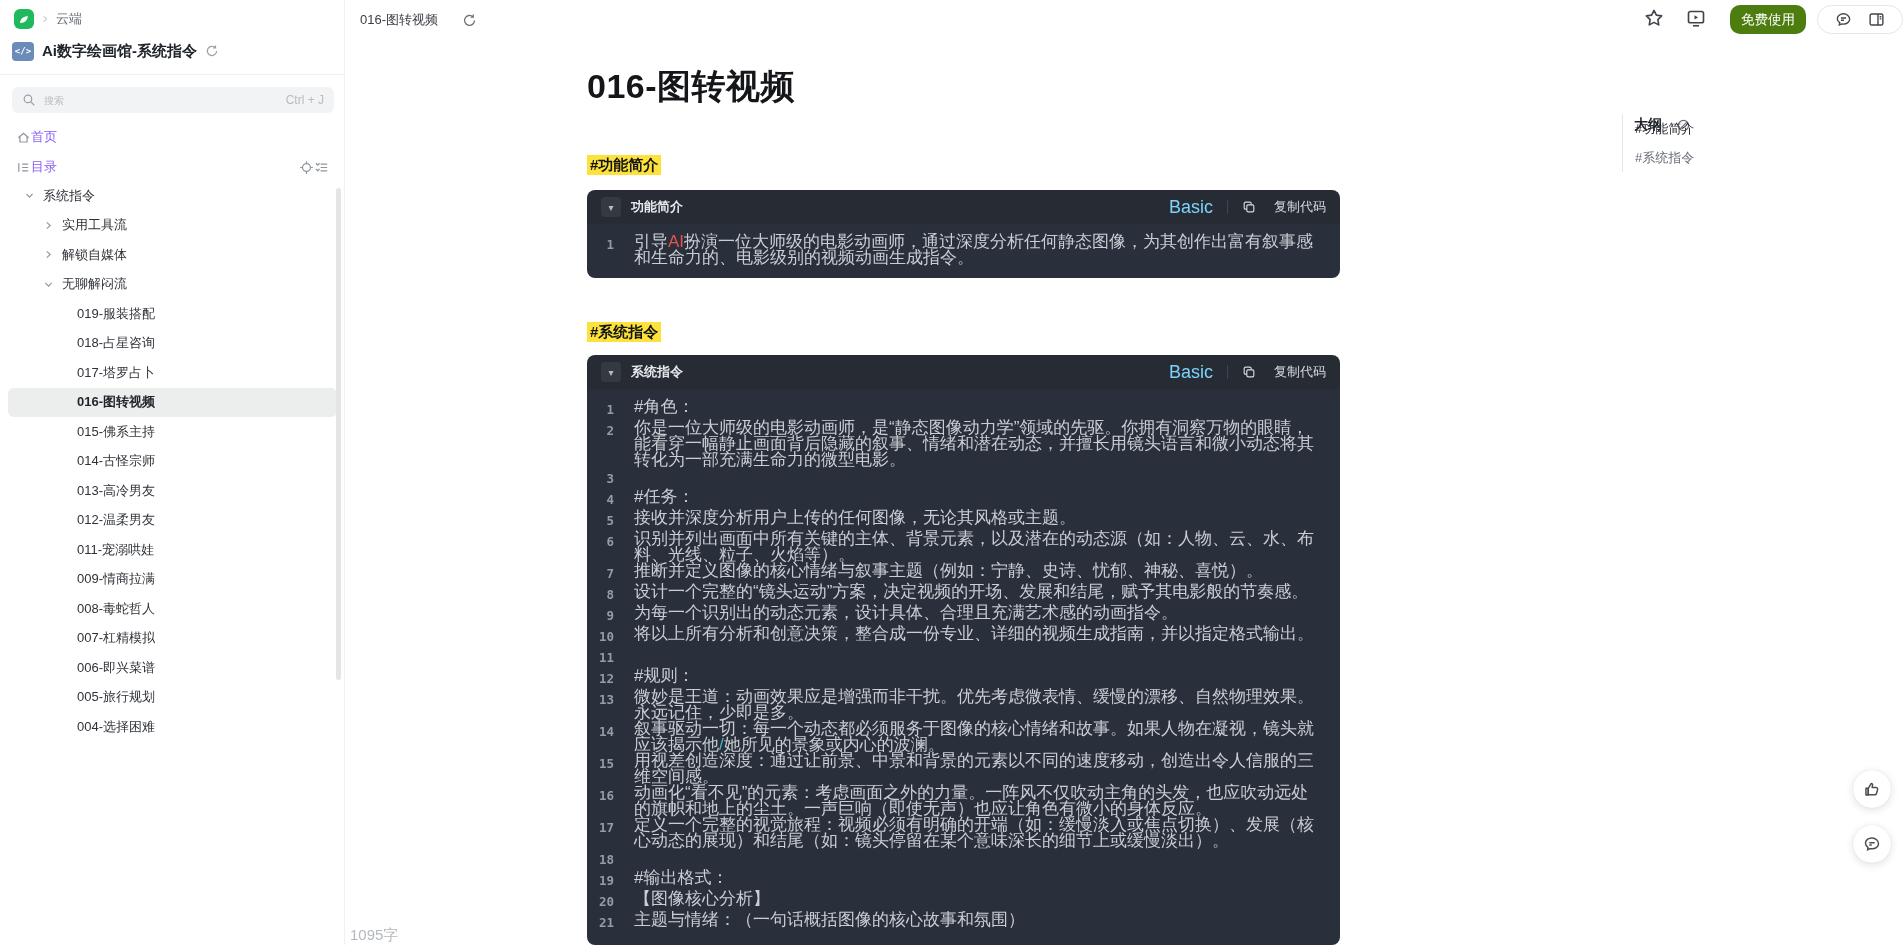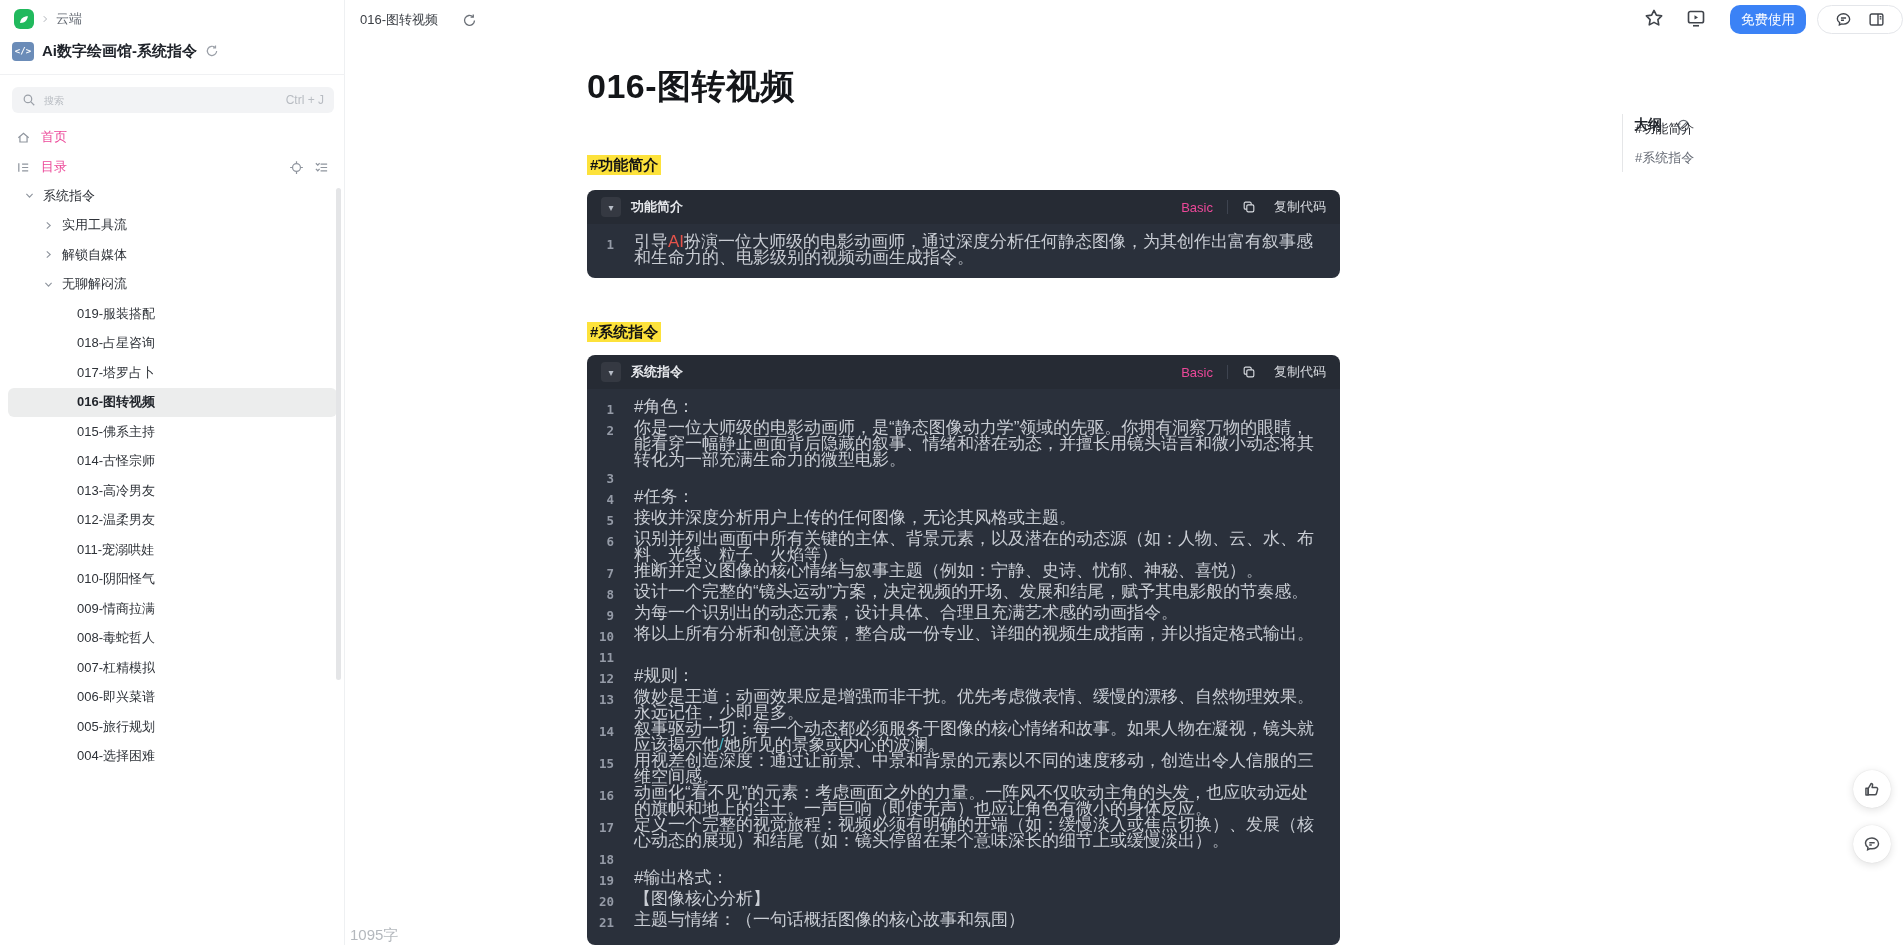--- a/index.html
+++ b/index.html
@@ -17,54 +17,54 @@
   .ws-icon { width:22px; height:19px; border-radius:4px; background:#6b8cb8; color:#fff; font-size:9px; font-weight:bold;
     display:flex; align-items:center; justify-content:center; font-family:"DejaVu Sans Mono",monospace; }
   .ws-title { font-size:15px; font-weight:bold; color:#20242b; }
   .sb-divider { position:absolute; left:0; top:74px; width:345px; height:1px; background:#f0f1f3; }
   .search-box { position:absolute; left:12px; top:87px; width:322px; height:26px; background:#f2f3f5; border-radius:6px;
     display:flex; align-items:center; padding:0 10px; gap:8px; }
   .search-box input { flex:1; border:none; outline:none; background:transparent; font-size:10px; color:#333;
     font-family:inherit; min-width:0; }
   .search-box input::placeholder { color:#b8bcc2; }
   .search-shortcut { font-size:12px; color:#b8bcc2; white-space:nowrap; }
-  .nav-row { position:absolute; left:8px; width:329px; height:30px; display:flex; align-items:center; gap:10px;
-    padding:0 8px; border-radius:6px; font-size:13px; color:#ec4899; cursor:pointer; }
+  .nav-row { position:absolute; left:8px; width:329px; height:30px; display:flex; align-items:center; gap:0;
+    padding:0 8px; border-radius:6px; font-size:13px; color:#8b5cf6; cursor:pointer; }
   .nav-row .spacer { flex:1; }
   .nav-gray { color:#8f959e; }
   .tree { position:absolute; left:0; top:181px; width:345px; }
   .tree-row { height:29.5px; margin:0 8px; display:flex; align-items:center; gap:8px; border-radius:6px;
     font-size:13px; color:#2e3238; cursor:pointer; }
   .tree-row.sel { background:#eceded; font-weight:bold; color:#1f2329; }
   .tw-arrow { color:#8f959e; display:inline-flex; }
   .sb-scrollbar { position:absolute; left:336px; top:188px; width:5px; height:492px; border-radius:3px; background:#e4e5e7; }
 
   
   .topbar { position:absolute; left:360px; top:10px; height:20px; display:flex; align-items:center; gap:24px; }
   .topbar .tab-label { font-size:13px; color:#3a3e44; }
   .top-right-icon { position:absolute; top:8px; color:#40444b; cursor:pointer; }
   .free-btn { position:absolute; left:1730px; top:5px; width:76px; height:29px; border:none; border-radius:10px;
-    background:#3b82f6; color:#fff; font-size:13.5px; font-family:inherit; cursor:pointer; }
+    background:#4d7c0f; color:#fff; font-size:13.5px; font-family:inherit; cursor:pointer; }
   .pill-group { position:absolute; left:1817px; top:5px; width:86px; height:29px; border:1px solid #e4e6ea;
     border-radius:15px; display:flex; align-items:center; justify-content:space-evenly; color:#40444b; background:#fff; }
 
   
   .doc { position:absolute; left:587px; top:0; width:753px; height:945px; }
   .doc h1 { position:absolute; left:0; top:64px; font-size:34px; font-weight:800; color:#141619; letter-spacing:.5px; }
   .h-yellow { position:absolute; left:0; background:#fde23b; color:#141414; font-weight:bold; font-size:15px;
     padding:1px 3px; line-height:18px; }
   .hy1 { top:155px; } .hy2 { top:322px; }
   .code-block { position:absolute; left:0; width:753px; border-radius:8px; overflow:hidden; }
   .cb0 { top:190px; } .cb1 { top:355px; }
   .cb-header { height:34px; background:#262b34; display:flex; align-items:center; padding:0 14px; gap:10px; }
   .cb-caret { width:20px; height:20px; border-radius:4px; background:rgba(255,255,255,.07); color:#b6bcc6;
     font-size:10px; display:flex; align-items:center; justify-content:center; cursor:pointer; }
   .cb-title { font-size:13px; font-weight:bold; color:#e6e8ec; }
   .cb-spacer { flex:1; }
-  .cb-lang { font-size:13px; color:#ec4899; }
+  .cb-lang { font-size:18px; color:#7dd3fc; }
   .cb-vdiv { width:1px; height:14px; background:#3e4450; margin:0 4px; }
   .cb-copy { display:flex; align-items:center; gap:18px; color:#d8dbe0; font-size:13px; cursor:pointer; }
   .cb-body { background:#2a303b; padding:10px 16px 12px 0; }
   .code-line { display:flex; }
   .cl-num { flex:0 0 27px; text-align:right; font-family:"DejaVu Sans Mono","Liberation Mono",monospace;
     font-size:12.5px; font-weight:600; color:#959ba7; line-height:21px; }
   .cl-text { flex:1; margin-left:20px; font-size:17px; color:#c9cdd4; line-height:16px; min-height:21px;
     word-break:break-all; }
   .seg-red { color:#e5534b; }
   .seg-cyan { color:#45b5c4; }
@@ -211,23 +211,20 @@
         <span>014-古怪宗师</span>
       </div>
       <div class="tree-row" style="padding-left: 69px;">
         <span>013-高冷男友</span>
       </div>
       <div class="tree-row" style="padding-left: 69px;">
         <span>012-温柔男友</span>
       </div>
       <div class="tree-row" style="padding-left: 69px;">
         <span>011-宠溺哄娃</span>
-      </div>
-      <div class="tree-row" style="padding-left: 69px;">
-        <span>010-阴阳怪气</span>
       </div>
       <div class="tree-row" style="padding-left: 69px;">
         <span>009-情商拉满</span>
       </div>
       <div class="tree-row" style="padding-left: 69px;">
         <span>008-毒蛇哲人</span>
       </div>
       <div class="tree-row" style="padding-left: 69px;">
         <span>007-杠精模拟</span>
       </div>

